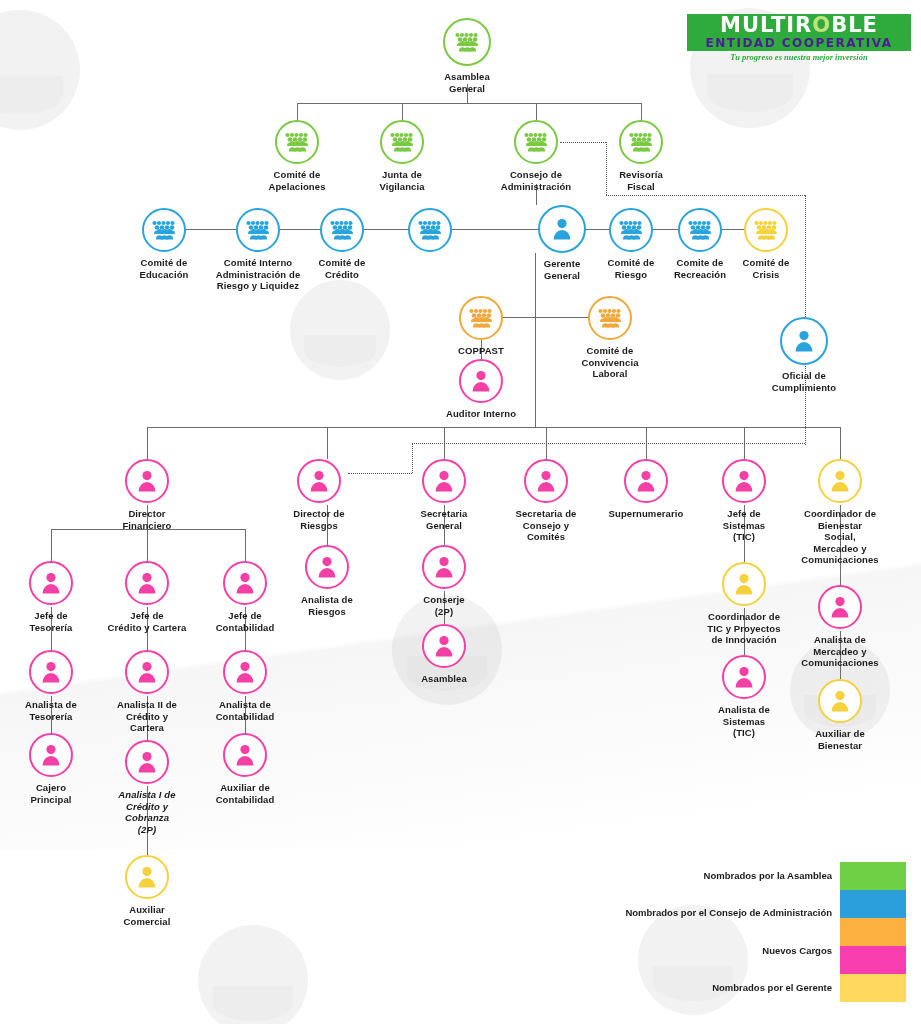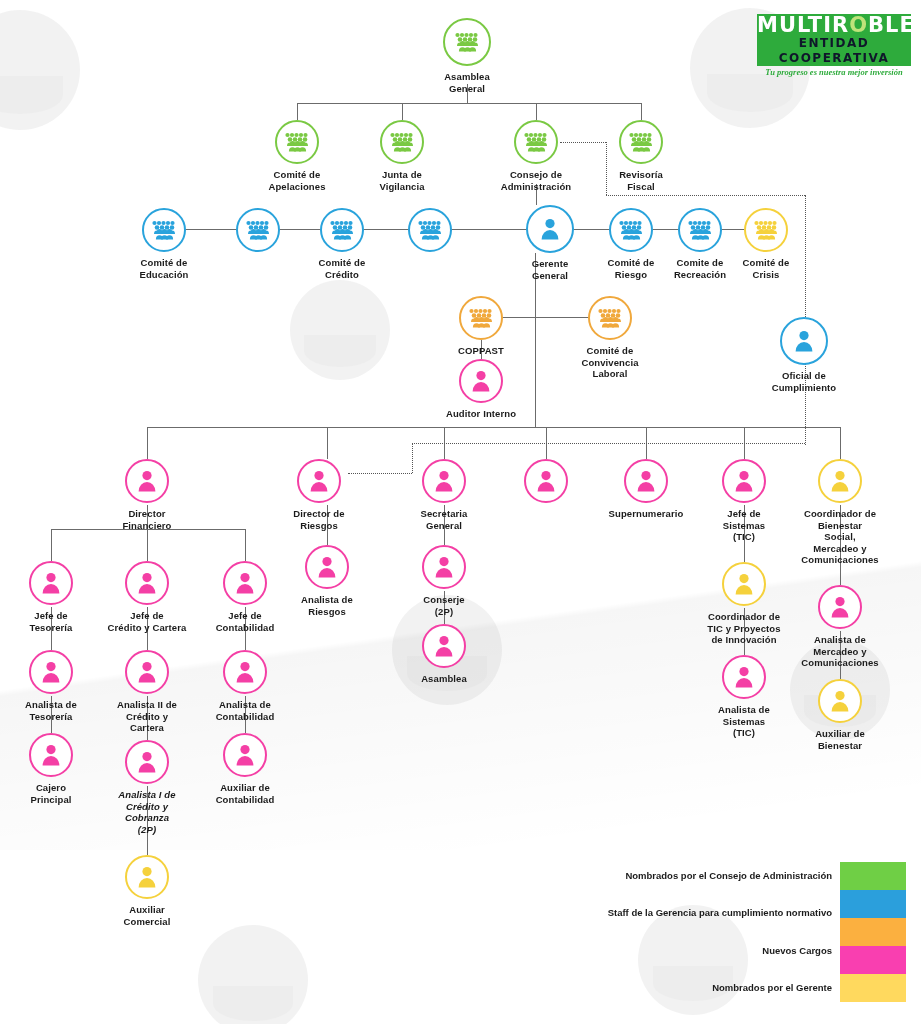--- a/index.html
+++ b/index.html
@@ -47,25 +47,25 @@
   #legend .labels{display:flex;flex-direction:column;justify-content:space-between;
                   text-align:right;padding-right:8px;}
   #legend .labels div{font-size:9.5px;font-weight:bold;color:#1b1b1b;height:28px;
                       line-height:28px;white-space:nowrap;}
   #legend .swatches{display:flex;flex-direction:column;width:66px;}
   #legend .swatches span{height:28px;display:block;}
 
   #footer{position:absolute;left:18px;top:997px;font-size:9.5px;font-weight:bold;color:#1b1b1b;}
 
   
-  #logo{position:absolute;right:10px;top:14px;width:154px;text-align:center;}
+  #logo{position:absolute;right:10px;top:14px;width:224px;text-align:center;}
   .lg1{background:#2eab3c;color:#fff;font-size:21px;font-weight:bold;letter-spacing:1px;
        -webkit-text-stroke:0;line-height:22px;font-family:"DejaVu Sans",sans-serif;}
   .lg1 .o{color:#bfe37a;}
-  .lg2{background:#2eab3c;color:#0f172a;font-size:12px;font-weight:bold;letter-spacing:1.5px;
+  .lg2{background:#2eab3c;color:#4c1d95;font-size:12px;font-weight:bold;letter-spacing:1.5px;
        line-height:15px;font-family:"DejaVu Sans",sans-serif;}
   .lg3{color:#2eab3c;font-size:8.5px;font-style:italic;font-weight:bold;line-height:13px;
        font-family:"Liberation Serif",serif;}
 </style>
 </head>
 <body>
 
 <div id="stage">
 
   <div class="wm" style="left:-40px;top:10px;width:120px;height:120px;"></div>
@@ -312,20 +312,21 @@
             <circle cx="21" cy="7.5" r="2.3" fill="#29a3dc"></circle>
             <path d="M18,14 a3,3.4 0 0 1 6,0 z" fill="#29a3dc"></path>
             <circle cx="8.5" cy="11.5" r="2.6" fill="#29a3dc"></circle>
             <path d="M4.9,19.5 a3.6,4.2 0 0 1 7.2,0 z" fill="#29a3dc"></path>
             <circle cx="13.5" cy="11.5" r="2.6" fill="#29a3dc"></circle>
             <path d="M9.9,19.5 a3.6,4.2 0 0 1 7.2,0 z" fill="#29a3dc"></path>
             <circle cx="18.5" cy="11.5" r="2.6" fill="#29a3dc"></circle>
             <path d="M14.9,19.5 a3.6,4.2 0 0 1 7.2,0 z" fill="#29a3dc"></path>
           </svg>
         </div>
+        <div class="lbl">Comité Interno<br>Administración de<br>Riesgo y Liquidez</div>
       </div>
       <div class="node" style="left: 342px; top: 208px;">
         <div class="circ c-blue">
           <svg class="gi" width="26" height="20" viewBox="0 0 26 20">
             <circle cx="3.5" cy="3" r="2.1" fill="#29a3dc"></circle>
             <circle cx="8" cy="3" r="2.1" fill="#29a3dc"></circle>
             <circle cx="12.5" cy="3" r="2.1" fill="#29a3dc"></circle>
             <circle cx="17" cy="3" r="2.1" fill="#29a3dc"></circle>
             <circle cx="21.5" cy="3" r="2.1" fill="#29a3dc"></circle>
             <circle cx="6" cy="7.5" r="2.3" fill="#29a3dc"></circle>
@@ -364,21 +365,21 @@
             <path d="M18,14 a3,3.4 0 0 1 6,0 z" fill="#29a3dc"></path>
             <circle cx="8.5" cy="11.5" r="2.6" fill="#29a3dc"></circle>
             <path d="M4.9,19.5 a3.6,4.2 0 0 1 7.2,0 z" fill="#29a3dc"></path>
             <circle cx="13.5" cy="11.5" r="2.6" fill="#29a3dc"></circle>
             <path d="M9.9,19.5 a3.6,4.2 0 0 1 7.2,0 z" fill="#29a3dc"></path>
             <circle cx="18.5" cy="11.5" r="2.6" fill="#29a3dc"></circle>
             <path d="M14.9,19.5 a3.6,4.2 0 0 1 7.2,0 z" fill="#29a3dc"></path>
           </svg>
         </div>
       </div>
-      <div class="node" style="left: 550px; top: 205px;">
+      <div class="node" style="left: 562px; top: 205px;">
         <div class="circ c-blue big">
           <svg class="gi" width="20" height="22" viewBox="0 0 20 22">
             <circle cx="10" cy="5.6" r="4.6" fill="#29a3dc"></circle>
             <path d="M1.6,21.5 a8.4,9.6 0 0 1 16.8,0 z" fill="#29a3dc"></path>
           </svg>
         </div>
         <div class="lbl">Gerente<br>General</div>
       </div>
       <div class="node" style="left: 631px; top: 208px;">
         <div class="circ c-blue">
@@ -555,20 +556,21 @@
         </div>
         <div class="lbl">Secretaria<br>General</div>
       </div>
       <div class="node" style="left: 546px; top: 459px;">
         <div class="circ c-pink">
           <svg class="gi" width="20" height="22" viewBox="0 0 20 22">
             <circle cx="10" cy="5.6" r="4.6" fill="#f43fa5"></circle>
             <path d="M1.6,21.5 a8.4,9.6 0 0 1 16.8,0 z" fill="#f43fa5"></path>
           </svg>
         </div>
+        <div class="lbl">Secretaria de<br>Consejo y<br>Comités</div>
       </div>
       <div class="node" style="left: 646px; top: 459px;">
         <div class="circ c-pink">
           <svg class="gi" width="20" height="22" viewBox="0 0 20 22">
             <circle cx="10" cy="5.6" r="4.6" fill="#f43fa5"></circle>
             <path d="M1.6,21.5 a8.4,9.6 0 0 1 16.8,0 z" fill="#f43fa5"></path>
           </svg>
         </div>
         <div class="lbl">Supernumerario</div>
       </div>
@@ -746,22 +748,22 @@
     </div>
 
   <div id="logo">
     <div class="lg1"><span>MULTIR</span><span class="o">O</span><span>BLE</span></div>
     <div class="lg2">ENTIDAD COOPERATIVA</div>
     <div class="lg3">Tu progreso es nuestra mejor inversión</div>
   </div>
 
   <div id="legend">
     <div class="labels" id="legend-labels">
+        <div>Nombrados por la Asamblea</div>
         <div>Nombrados por el Consejo de Administración</div>
-        <div>Staff de la Gerencia para cumplimiento normativo</div>
         <div>Nuevos Cargos</div>
         <div>Nombrados por el Gerente</div>
       </div>
     <div class="swatches" id="legend-swatches">
         <span style="background: rgb(111, 207, 69);"></span>
         <span style="background: rgb(43, 159, 220);"></span>
         <span style="background: rgb(251, 176, 64);"></span>
         <span style="background: rgb(249, 63, 176);"></span>
         <span style="background: rgb(255, 217, 94);"></span>
       </div>

